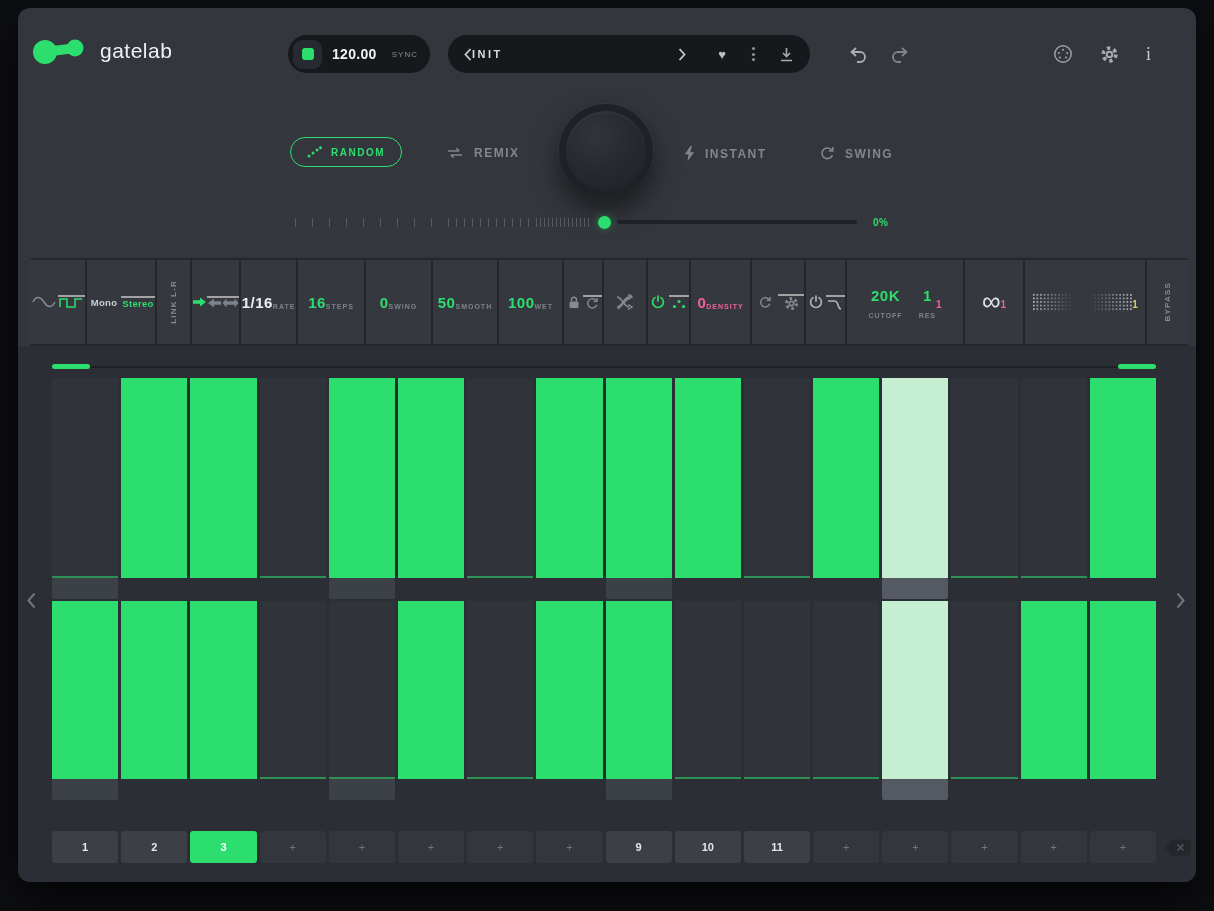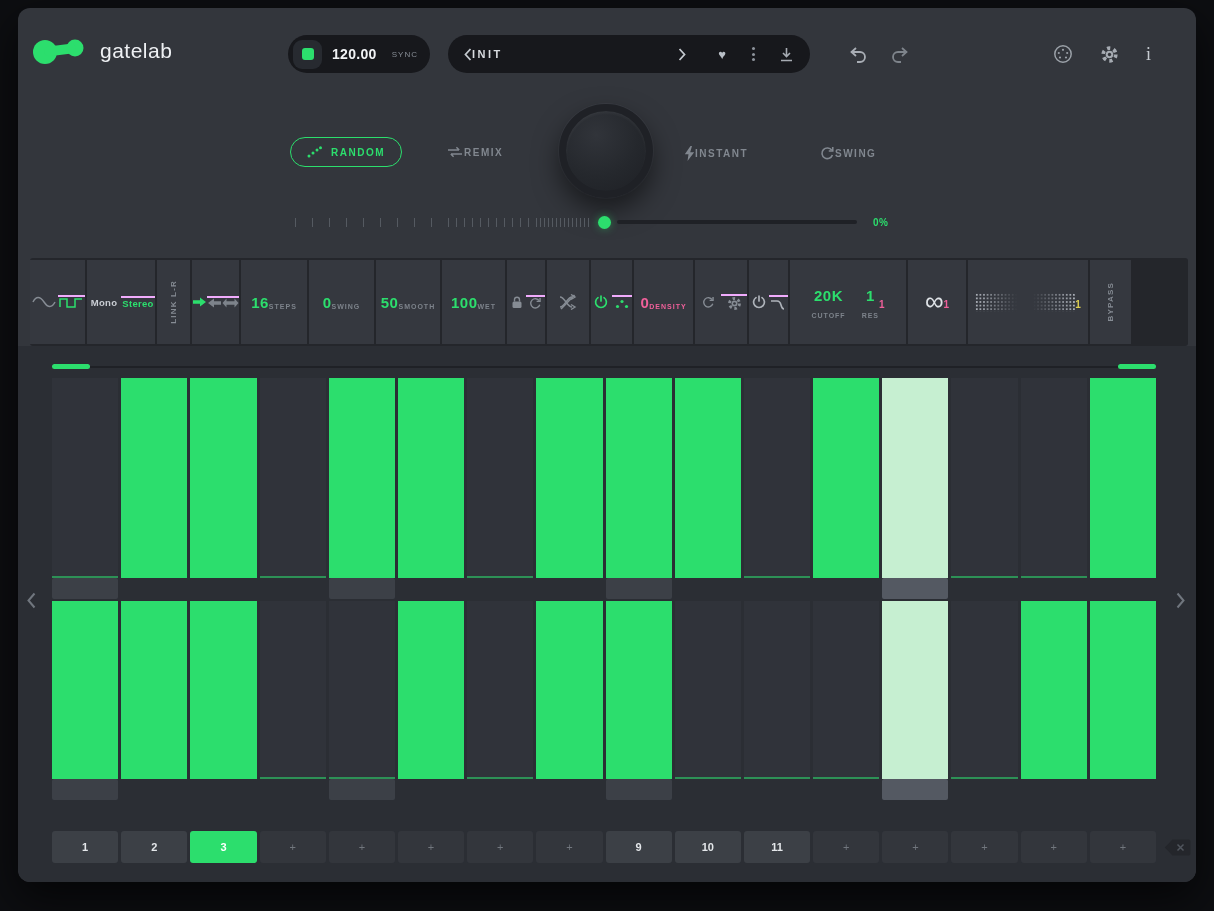--- a/index.html
+++ b/index.html
@@ -23,35 +23,35 @@
   .heart{font-size:13px;color:#b9bfc6;margin-left:32px;line-height:1}
   .kebab{display:flex;flex-direction:column;gap:2.5px;margin-left:26px}
   .kebab i{width:3px;height:3px;border-radius:50%;background:#8d939b;display:block}
   .dl{margin-left:24px;display:flex}
   .hist{left:830px;top:39px;display:flex;gap:24px;align-items:center}
   .hdr-icons{left:1035px;top:36px;display:flex;gap:27px;align-items:center}
   .info-i{font-family:"Liberation Serif",serif;font-size:18px;color:#c6cbd1;line-height:1}
 
   
   .btn-random{left:272px;top:129px;height:30px;padding:0 16px;border:1px solid #2cde6d;border-radius:15px;display:flex;align-items:center;gap:9px;color:#2cde6d;font-size:10px;font-weight:bold;letter-spacing:1.5px;cursor:pointer}
-  .mode{display:flex;align-items:center;gap:0;color:#81878f;font-size:10px;font-weight:bold;letter-spacing:1.5px;cursor:pointer}
+  .mode{display:flex;align-items:center;gap:10px;color:#81878f;font-size:12px;font-weight:bold;letter-spacing:1.5px;cursor:pointer}
   .m-remix{left:428px;top:138px}.m-instant{left:666px;top:138px}.m-reset{left:802px;top:138px}
   .knob{left:541px;top:96px;width:94px;height:94px;border-radius:50%;border:7px solid #1f2126;background:radial-gradient(circle at 38% 30%,#31343a,#25282d 55%,#1e2025);box-shadow:0 12px 26px rgba(0,0,0,.5),0 0 0 1px #3b3e45,inset 0 2px 3px rgba(255,255,255,.05);cursor:pointer}
   .slider{left:277px;top:205px;height:18px;display:flex;align-items:center}
   .ticks{display:flex;align-items:center;height:10px}
   .ticks i{width:1px;height:9px;background:#555a61;display:inline-block}
   .sdot{width:13px;height:13px;border-radius:50%;background:#2cde6d;margin:0 6px;box-shadow:0 0 8px rgba(44,222,109,.45);cursor:pointer}
   .sbar{width:240px;height:4px;border-radius:2px;background:#1f2126}
   .samount{margin-left:16px;color:#2cde6d;font-size:10px;font-weight:bold;letter-spacing:.5px}
 
   
   .toolbar{left:12px;top:250px;width:1158px;height:88px;background:#24262b;display:flex;gap:2px;padding:2px 0;border-radius:3px}
   .cell{background:#35383f;height:100%;position:relative;display:flex;flex-direction:row;align-items:center;justify-content:center;cursor:pointer}
   .half,.third{flex:1;width:100%;display:flex;align-items:center;justify-content:center}
-  .half+.half,.third+.third{border-top:2px solid #f0abfc}
+  .half+.half,.third+.third{border-top:2px solid #a3a3a3}
   .vtxt{writing-mode:vertical-rl;transform:rotate(180deg);font-size:8px;font-weight:bold;letter-spacing:1.2px;color:#868c94}
   .val{font-size:15px;font-weight:bold;letter-spacing:.5px}
   .lbl{font-size:7px;font-weight:bold;letter-spacing:1px;color:#7d838b;margin-top:8px}
   .green{color:#2cde6d}.white{color:#eef0f3}.pinktxt{color:#f0609a}.yellowtxt{color:#decf52}
   .smalltxt{font-size:9.5px;font-weight:bold;letter-spacing:.3px}
   .filter-top{display:flex;gap:16px;align-items:flex-start;margin-top:2px}
   .pmini{display:flex;flex-direction:column;align-items:center}
   .slot{font-size:10px;font-weight:bold;margin-top:5px}
   .inf{font-size:26px;color:#dfe3e7;line-height:.9}
   .grads{display:flex;gap:8px}
@@ -270,20 +270,24 @@
             <path d="M14 3.2 h-7 V.6 L1 5 7 9.4 V6.8 h7 z" fill="#7d838b"></path>
           </svg>
       </div>
       <div class="third">
         <svg width="17" height="10" viewBox="0 0 17 10">
             <path d="M4.5 .6 L.5 5 4.5 9.4 V6.8 h8 V9.4 L16.5 5 12.5 .6 V3.2 h-8 z" fill="#7d838b"></path>
           </svg>
       </div>
     </div>
 
+    <div class="cell" style="width:55px">
+      <span class="val white">1/16</span>
+      <span class="lbl">RATE</span>
+    </div>
     <div class="cell" style="width:66px">
       <span class="val green">16</span>
       <span class="lbl">STEPS</span>
     </div>
     <div class="cell" style="width:65px">
       <span class="val green">0</span>
       <span class="lbl">SWING</span>
     </div>
     <div class="cell" style="width:64px">
       <span class="val green">50</span>

